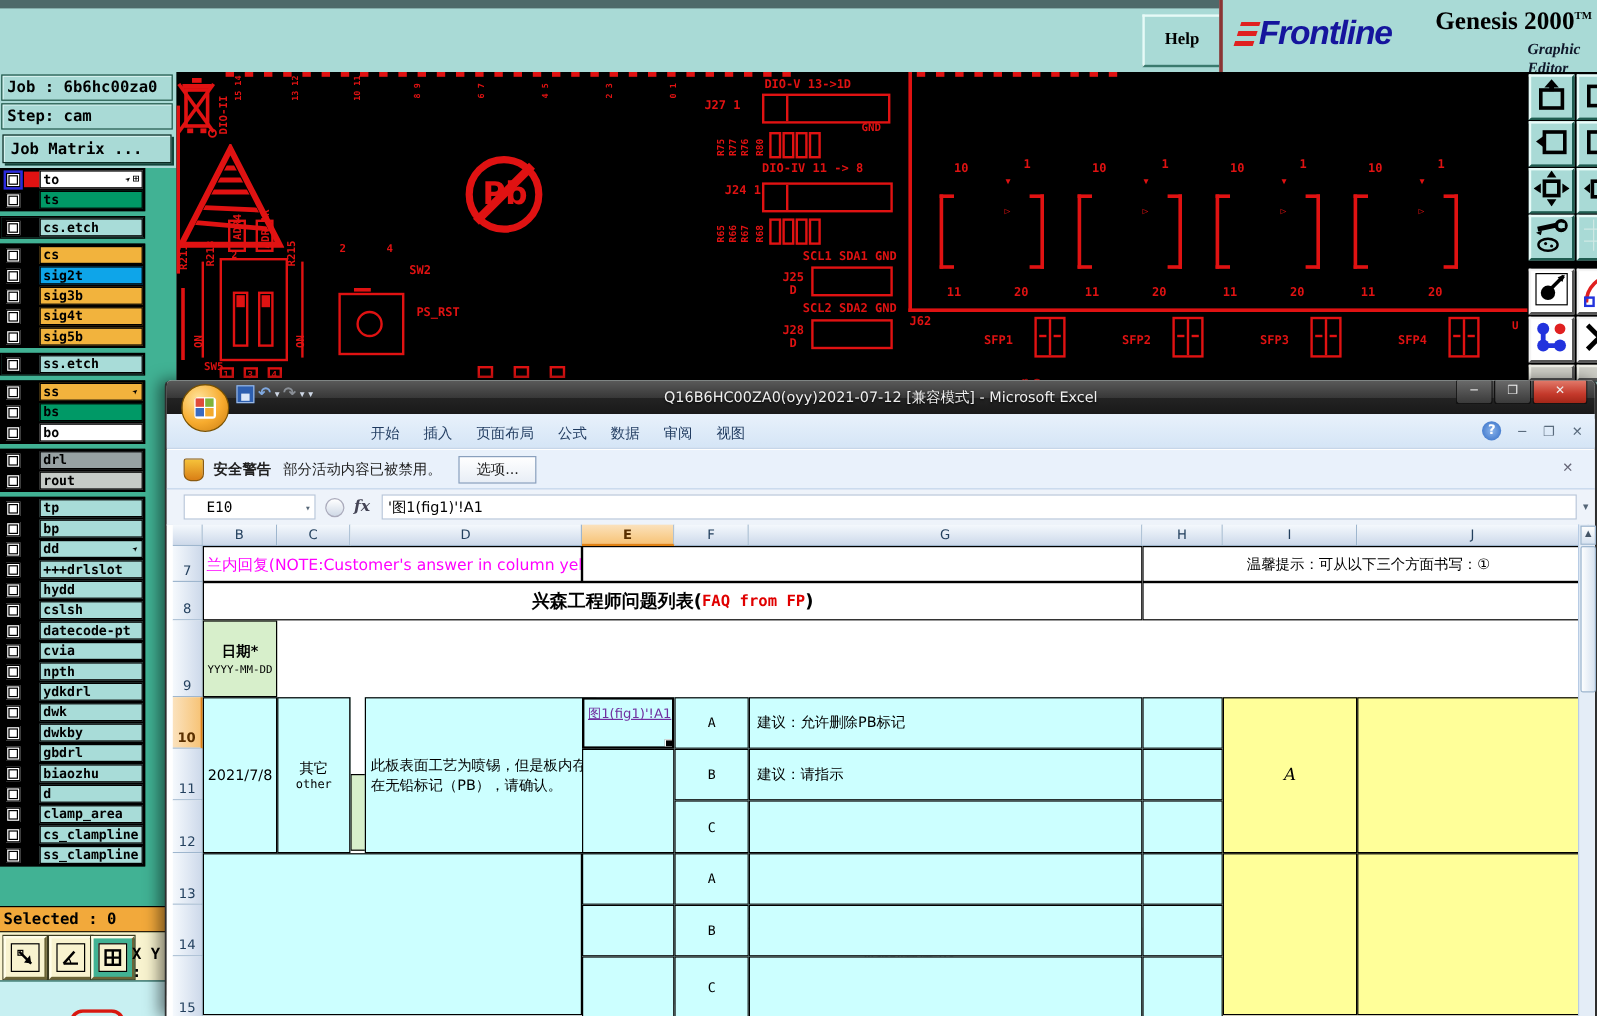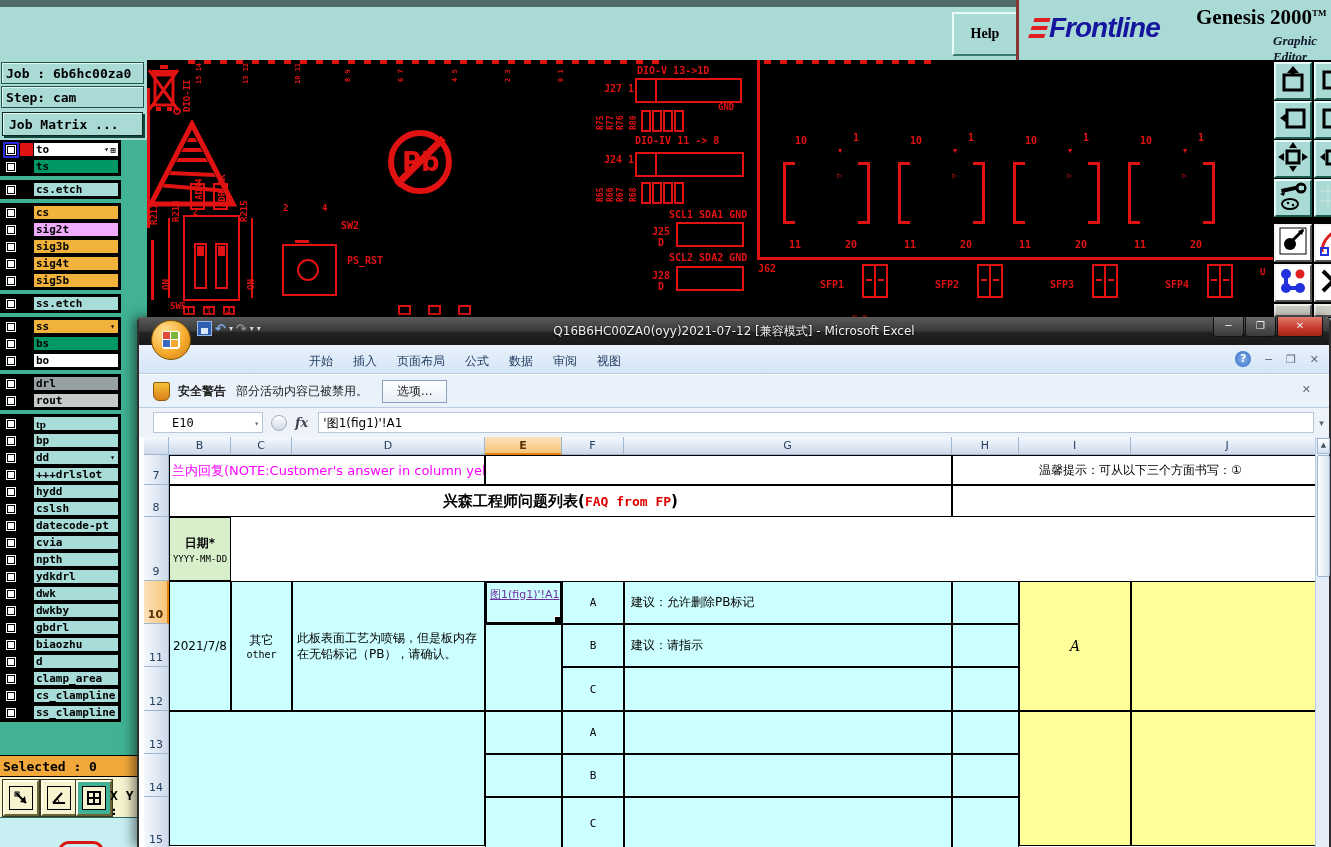--- a/index.html
+++ b/index.html
@@ -140,21 +140,21 @@
   .hint{color:#000;font-size:12px;white-space:nowrap;padding:6px 0 0 86px;}
   .titlecell{display:flex;align-items:center;justify-content:center;font-weight:bold;font-size:15px;}
   .titlecell .red{color:#e00000;font-family:"DejaVu Sans Mono",monospace;font-size:13px;}
   .hcell{display:flex;flex-direction:column;align-items:center;justify-content:center;text-align:center;position:relative;}
   .hcn{font-weight:bold;font-size:12px;}
   .hen{font:9px "DejaVu Sans Mono",monospace;margin-top:2px;}
   .tri::before{content:'';position:absolute;top:0;right:0;border-left:7px solid rgba(0,0,0,0);border-top:7px solid #e00000;}
   .mid{display:flex;align-items:center;justify-content:center;}
   .two{display:flex;flex-direction:column;align-items:center;justify-content:center;}
   .two .en{font:10px "DejaVu Sans Mono",monospace;}
-  .desc{display:flex;align-items:center;padding:2px 4px;line-height:1.35;}
+  .desc{display:flex;align-items:center;padding:2px 4px;line-height:1.35;margin-left:12px;}
   .abc{display:flex;align-items:center;justify-content:center;font:11px "DejaVu Sans Mono",monospace;}
   .gg{display:flex;align-items:center;padding:0 6px;}
   .ans{display:flex;align-items:center;justify-content:center;font:italic 14px "DejaVu Serif",serif;}
   .selcell{border:2px solid #000;z-index:4;}
   .selcell::after{content:'';position:absolute;right:-1px;bottom:-1px;width:5px;height:5px;background:#000;border:1px solid #fff;}
   .linktxt{color:#7030a0;text-decoration:underline;font-size:11px;padding:4px 0 0 3px;display:block;cursor:pointer;}
   #vscroll{position:absolute;right:0;top:120px;width:13px;bottom:0;background:#e4edf7;border-left:1px solid #b8cce4;}
   #vs-up{position:absolute;left:1px;top:1px;width:11px;height:14px;background:linear-gradient(#fdfefe,#d6e2f0);
          border:1px solid #9eb6ce;font-size:7px;text-align:center;line-height:13px;color:#456;cursor:pointer;}
   #vs-thumb{position:absolute;left:1px;top:18px;width:11px;height:120px;background:linear-gradient(90deg,#fdfefe,#d6e2f0);
@@ -203,21 +203,21 @@
         </div>
         <div class="lgroup">
           <div class="lrow">
             <div class="lchk"></div>
             <div class="lsw" style="background: rgb(0, 0, 0);"></div>
             <div class="llabel" style="background: rgb(242, 179, 61);">cs</div>
           </div>
           <div class="lrow">
             <div class="lchk"></div>
             <div class="lsw" style="background: rgb(0, 0, 0);"></div>
-            <div class="llabel" style="background: #f0abfc;">sig2t</div>
+            <div class="llabel" style="background: #0ea5e9;">sig2t</div>
           </div>
           <div class="lrow">
             <div class="lchk"></div>
             <div class="lsw" style="background: rgb(0, 0, 0);"></div>
             <div class="llabel" style="background: rgb(242, 179, 61);">sig3b</div>
           </div>
           <div class="lrow">
             <div class="lchk"></div>
             <div class="lsw" style="background: rgb(0, 0, 0);"></div>
             <div class="llabel" style="background: rgb(242, 179, 61);">sig4t</div>
@@ -261,21 +261,21 @@
           <div class="lrow">
             <div class="lchk"></div>
             <div class="lsw" style="background: rgb(0, 0, 0);"></div>
             <div class="llabel" style="background: rgb(198, 203, 199);">rout</div>
           </div>
         </div>
         <div class="lgroup">
           <div class="lrow">
             <div class="lchk"></div>
             <div class="lsw" style="background: rgb(0, 0, 0);"></div>
-            <div class="llabel" style="background: rgb(168, 220, 216); font-family: Liberation Serif, serif;">tp</div>
+            <div class="llabel" style="background: rgb(168, 220, 216);">tp</div>
           </div>
           <div class="lrow">
             <div class="lchk"></div>
             <div class="lsw" style="background: rgb(0, 0, 0);"></div>
             <div class="llabel" style="background: rgb(168, 220, 216);">bp</div>
           </div>
           <div class="lrow">
             <div class="lchk"></div>
             <div class="lsw" style="background: rgb(0, 0, 0);"></div>
             <div class="llabel" style="background: rgb(168, 220, 216);">dd<div class="lic">➤</div></div>
@@ -413,21 +413,21 @@
       <div class="pl" style="left: 46px; top: 149px; font-size: 8px;">2</div>
       <div class="pl" style="left: 23px; top: 242px; font-size: 9px;">SW5</div>
       <div class="pl" style="left: 39px; top: 249px; font-size: 8px;">1</div>
       <div class="pl" style="left: 59px; top: 249px; font-size: 8px;">3</div>
       <div class="pl" style="left: 79px; top: 249px; font-size: 8px;">4</div>
       <div class="pl" style="left: 136px; top: 144px; font-size: 9px;">2</div>
       <div class="pl" style="left: 175px; top: 144px; font-size: 9px;">4</div>
       <div class="pl" style="left: 194px; top: 161px; font-size: 10px;">SW2</div>
       <div class="pl" style="left: 200px; top: 196px; font-size: 10px;">PS_RST</div>
       <div class="pl" style="left: 490px; top: 6px; font-size: 10px;">DIO-V 13-&gt;1D</div>
-      <div class="pl" style="left: 457px; top: 24px; font-size: 10px;">J27 1</div>
+      <div class="pl" style="left: 440px; top: 24px; font-size: 10px;">J27 1</div>
       <div class="pl" style="left: 571px; top: 43px; font-size: 9px;">GND</div>
       <div class="pl v" style="left: 450px; top: 70px; font-size: 8px;">R75</div>
       <div class="pl v" style="left: 460px; top: 70px; font-size: 8px;">R77</div>
       <div class="pl v" style="left: 470px; top: 70px; font-size: 8px;">R76</div>
       <div class="pl v" style="left: 483px; top: 70px; font-size: 8px;">R80</div>
       <div class="pl" style="left: 488px; top: 76px; font-size: 10px;">DIO-IV 11 -&gt; 8</div>
       <div class="pl" style="left: 457px; top: 95px; font-size: 10px;">J24 1</div>
       <div class="pl v" style="left: 450px; top: 142px; font-size: 8px;">R65</div>
       <div class="pl v" style="left: 460px; top: 142px; font-size: 8px;">R66</div>
       <div class="pl v" style="left: 470px; top: 142px; font-size: 8px;">R67</div>

